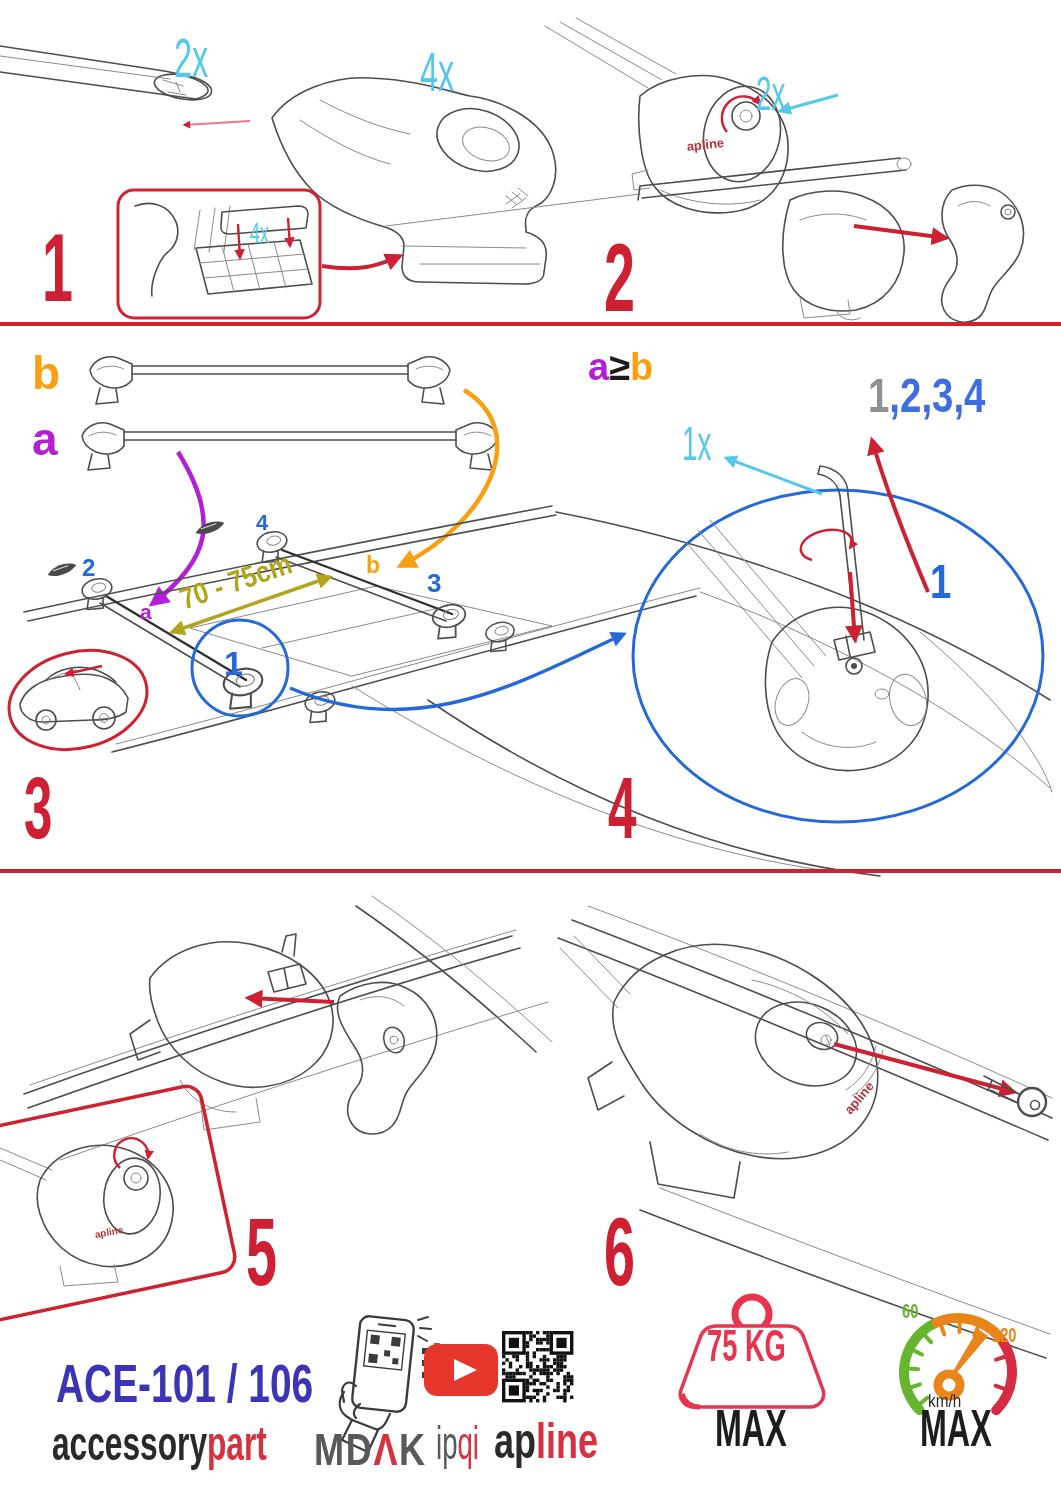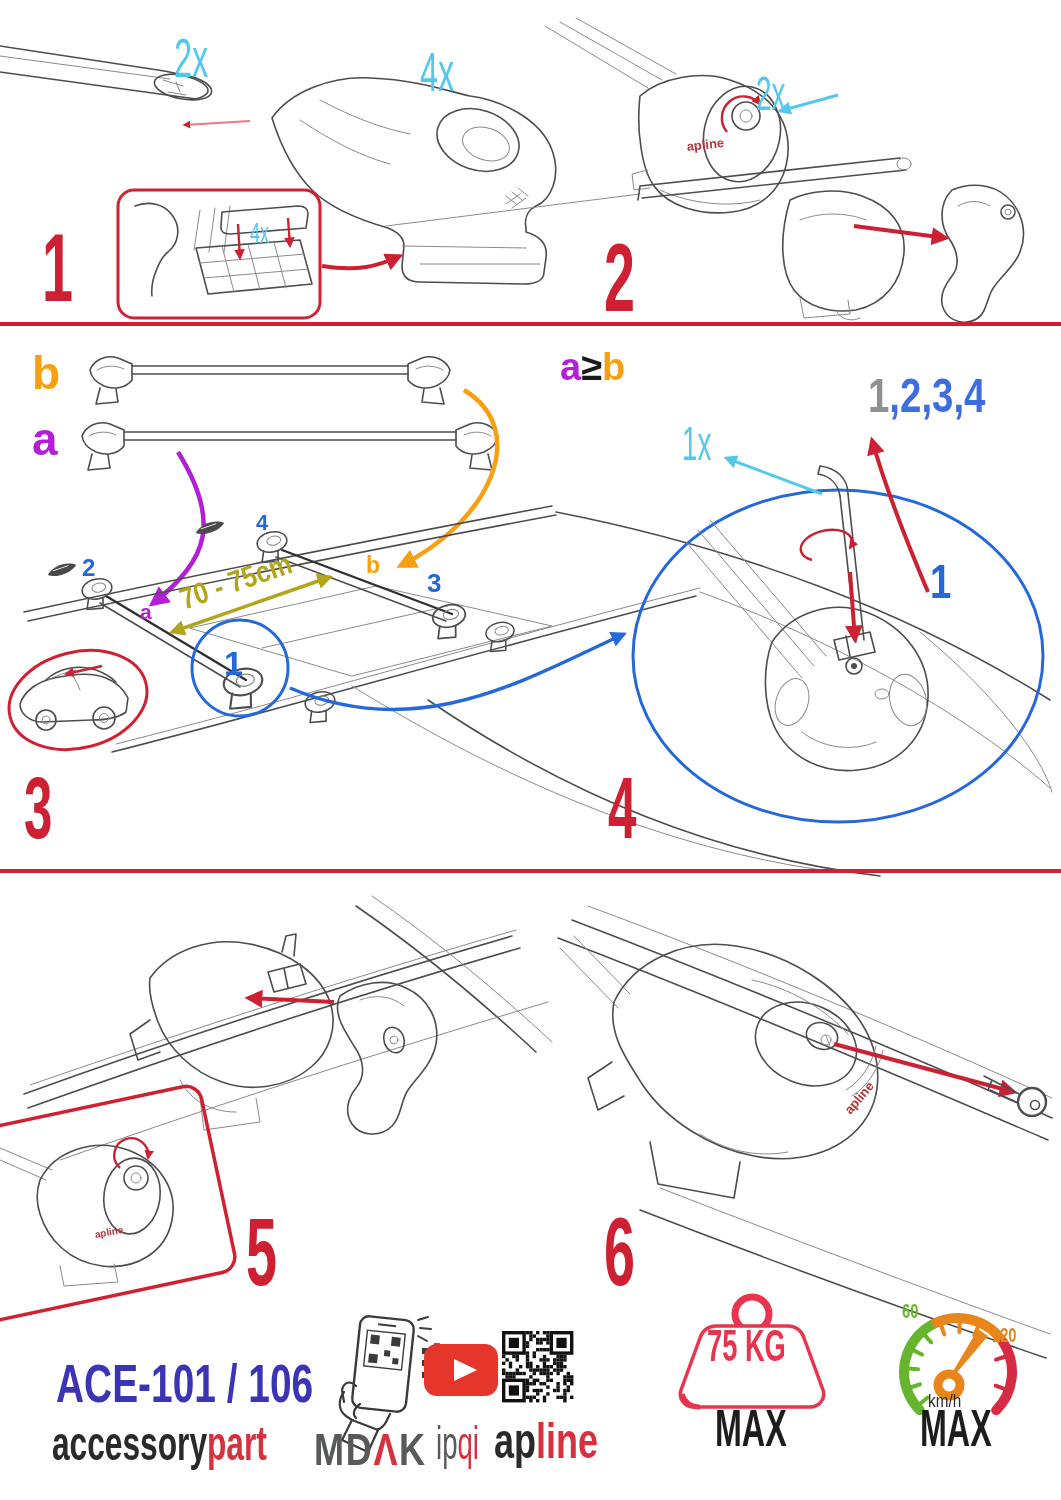--- a/index.html
+++ b/index.html
@@ -442,21 +442,21 @@
 <div class="t" style="left:32px;top:416px;font-size:46px;font-weight:700;color:#b21fd4">a</div>
 <div class="t" style="left:256px;top:512px;font-size:22px;font-weight:700;color:#2468d9">4</div>
 <div class="t" style="left:82px;top:556px;font-size:24px;font-weight:700;color:#2468d9">2</div>
 <div class="t" style="left:366px;top:554px;font-size:23px;font-weight:700;color:#f7a011">b</div>
 <div class="t" style="left:427px;top:570px;font-size:26px;font-weight:700;color:#2468d9">3</div>
 <div class="t" style="left:140px;top:601px;font-size:21px;font-weight:700;color:#b21fd4">a</div>
 <div class="t" style="left:224px;top:646px;font-size:34px;font-weight:700;color:#2468d9">1</div>
 <div class="t" style="left:176px;top:586px;font-size:30px;font-weight:700;color:#b2a51b;transform:rotate(-19deg) scaleX(.85)">70 - 75cm</div>
 <div class="t" style="left:24px;top:764px;font-size:88px;font-weight:700;color:#cd2133;transform:scaleX(.58)">3</div>
 
-<div class="t" style="left:560px;top:348px;font-size:38px;font-weight:700"><span style="color:#b21fd4">a</span><span style="color:#1a1a1a">≥</span><span style="color:#f7a011">b</span></div>
+<div class="t" style="left:588px;top:348px;font-size:38px;font-weight:700"><span style="color:#b21fd4">a</span><span style="color:#1a1a1a">≥</span><span style="color:#f7a011">b</span></div>
 <div class="t" style="left:868px;top:372px;font-size:48px;font-weight:700;transform:scaleX(.8)"><span style="color:#8f9093">1</span><span style="color:#3d6de0">,2,3,4</span></div>
 <div class="t" style="left:682px;top:420px;font-size:48px;color:#54c8ec;transform:scaleX(.58)">1x</div>
 <div class="t" style="left:930px;top:558px;font-size:48px;font-weight:700;color:#2468d9;transform:scaleX(.8)">1</div>
 <div class="t" style="left:608px;top:764px;font-size:88px;font-weight:700;color:#cd2133;transform:scaleX(.58)">4</div>
 
 <div class="t" style="left:94px;top:1230px;font-size:10px;font-weight:700;color:#b5353c;transform:rotate(-10deg)">apline</div>
 <div class="t" style="left:246px;top:1204px;font-size:96px;font-weight:700;color:#cd2133;transform:scaleX(.58)">5</div>
 <div class="t" style="left:842px;top:1108px;font-size:13px;font-weight:700;color:#b5353c;transform:rotate(-50deg)">apline</div>
 <div class="t" style="left:604px;top:1204px;font-size:96px;font-weight:700;color:#cd2133;transform:scaleX(.58)">6</div>
 

